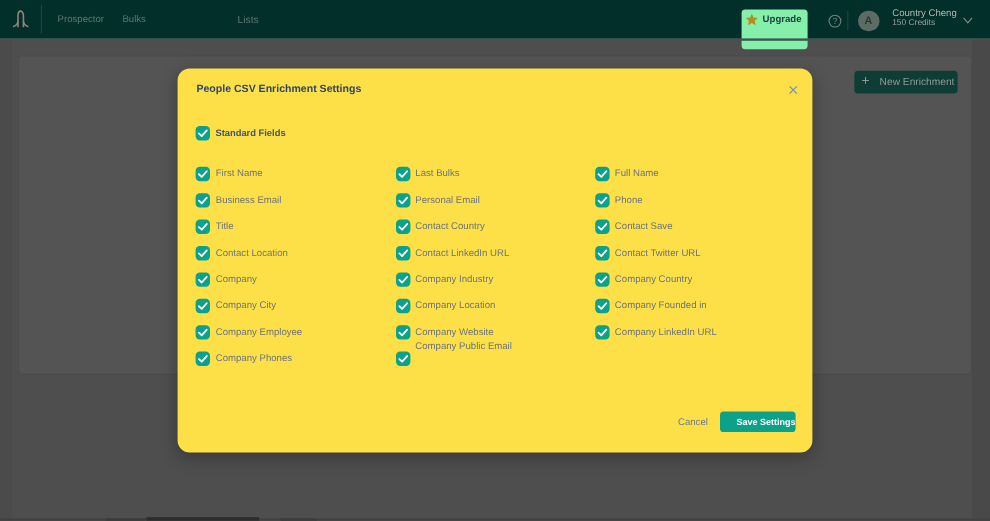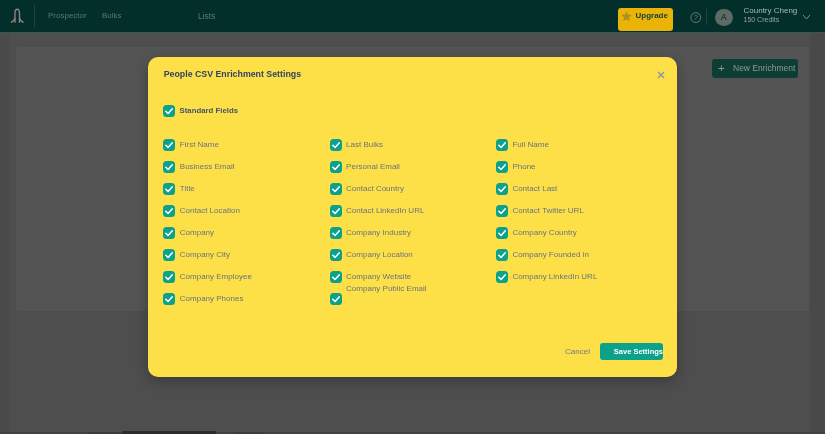--- a/index.html
+++ b/index.html
@@ -24,21 +24,21 @@
   <svg class="abs" style="left:7px;top:4px" width="20" height="22" viewBox="0 0 20 22" fill="none">
     <path d="M8 18.8 V9.2 A2.25 3.9 0 0 1 12.5 9.2 V18.8" stroke="#93847f" stroke-width="1.35" fill="none"></path>
     <path d="M8 13.8 C7.6 15.9 6 17.6 3.9 18.3" stroke="#93847f" stroke-width="1.25" fill="none"></path>
     <path d="M12.5 13.8 C12.9 15.9 14.5 17.6 16.6 18.3" stroke="#93847f" stroke-width="1.25" fill="none"></path>
   </svg>
   <div class="sepline" style="left:34px;top:4px;height:24px"></div>
   <span class="nav" style="left:48px">Prospector</span>
   <span class="nav" style="left:102px">Bulks</span>
   <span class="nav" style="left:198px;font-size:8.5px">Lists</span>
 
-  <div class="abs" style="left:618px;top:8px;width:54.5px;height:23px;background:#eab308;border-radius:3px">
+  <div class="abs" style="left:618px;top:8px;width:54.5px;height:33px;background:#86efac;border-radius:3px">
     <svg class="abs" style="left:3px;top:2.8px" width="11" height="11" viewBox="0 0 10 10">
       <path d="M5 0.4 L6.3 3.2 L9.6 3.6 L7.2 5.8 L7.9 9.1 L5 7.4 L2.1 9.1 L2.8 5.8 L0.4 3.6 L3.7 3.2 Z" fill="#b08e21"></path>
     </svg>
     <span class="abs" style="left:17.5px;top:0;line-height:16.5px;font-size:8px;font-weight:700;color:#16443c">Upgrade</span>
   </div>
 
   <svg class="abs" style="left:689.5px;top:12px" width="12" height="12" viewBox="0 0 12 12" fill="none">
     <circle cx="5.8" cy="5.6" r="4.9" stroke="#74857f" stroke-width="0.9"></circle>
     <text x="5.8" y="8.3" font-size="7.5" fill="#74857f" text-anchor="middle" font-family="Liberation Sans">?</text>
   </svg>
@@ -126,21 +126,21 @@
         <svg width="12" height="12" viewBox="0 0 12 12" fill="none">
           <path d="M2.8 6.2 L5.1 8.4 L9.3 3.7" stroke="#fff" stroke-width="1.5" stroke-linecap="round" stroke-linejoin="round"></path>
         </svg>
       </div>
   <span class="lbl" style="left:198.1px;top:126px">Contact Country</span>
   <div class="cb" style="left:347.9px;top:126px">
         <svg width="12" height="12" viewBox="0 0 12 12" fill="none">
           <path d="M2.8 6.2 L5.1 8.4 L9.3 3.7" stroke="#fff" stroke-width="1.5" stroke-linecap="round" stroke-linejoin="round"></path>
         </svg>
       </div>
-  <span class="lbl" style="left:364.4px;top:126px">Contact Last</span>
+  <span class="lbl" style="left:364.4px;top:126px">Contact Save</span>
   <div class="cb" style="left:15.3px;top:147.5px">
         <svg width="12" height="12" viewBox="0 0 12 12" fill="none">
           <path d="M2.8 6.2 L5.1 8.4 L9.3 3.7" stroke="#fff" stroke-width="1.5" stroke-linecap="round" stroke-linejoin="round"></path>
         </svg>
       </div>
   <span class="lbl" style="left:31.8px;top:147.5px">Contact Location</span>
   <div class="cb" style="left:181.6px;top:147.5px">
         <svg width="12" height="12" viewBox="0 0 12 12" fill="none">
           <path d="M2.8 6.2 L5.1 8.4 L9.3 3.7" stroke="#fff" stroke-width="1.5" stroke-linecap="round" stroke-linejoin="round"></path>
         </svg>

